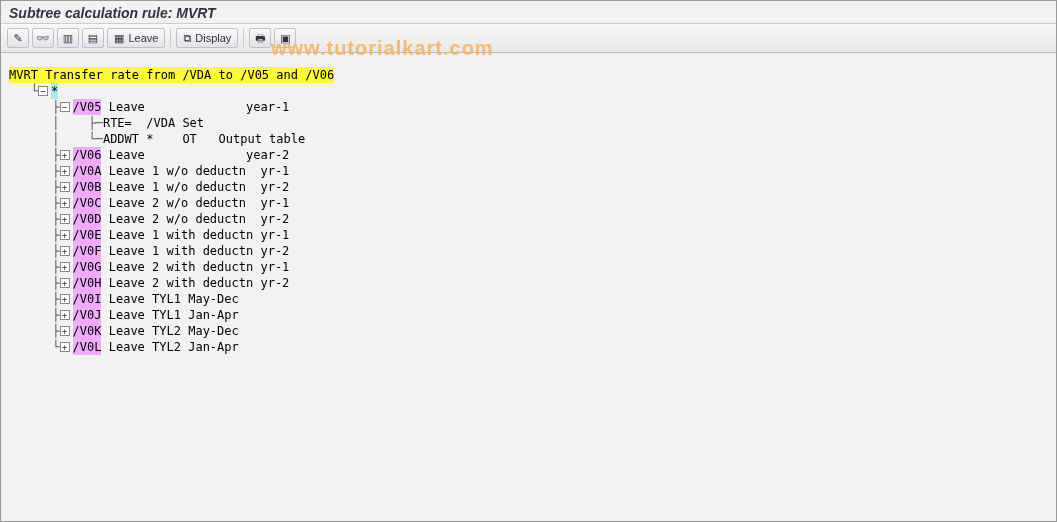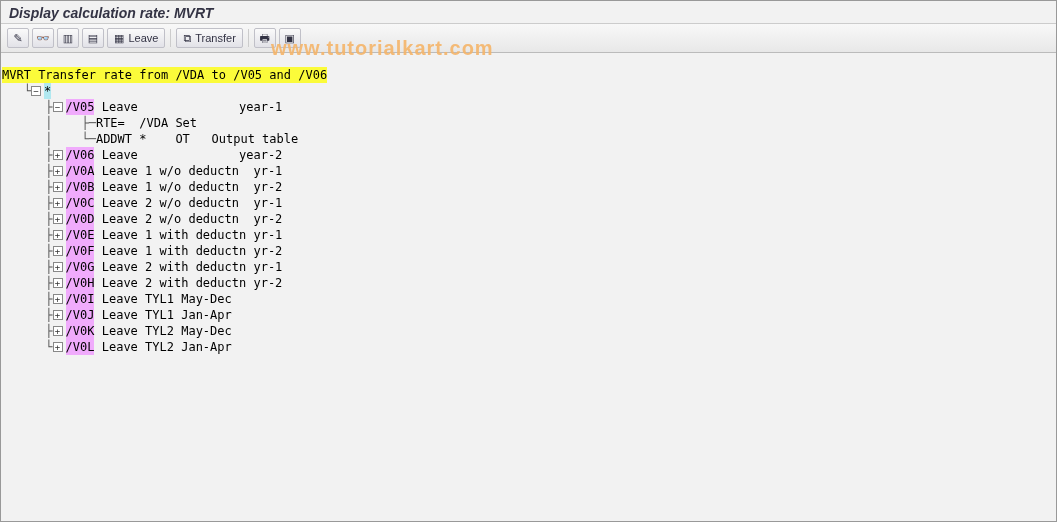--- a/index.html
+++ b/index.html
@@ -63,21 +63,21 @@
       left: 270px;
       font-size: 20px;
       font-weight: bold;
       color: #f5b56a;
       letter-spacing: 1px;
       opacity: 0.9;
       pointer-events: none;
     }
     .content {
       background: #f2f2f2;
-      padding: 14px 4px 4px 1px;
+      padding: 14px 4px 4px 8px;
       font-family: "Lucida Console", Consolas, monospace;
       font-size: 12px;
       line-height: 16px;
       color: #000;
     }
     .tree-root { white-space: pre; }
     .hl-yellow { background: #fbfb3a; }
     .hl-blue { background: #b0e8f0; }
     .treeline { display: flex; align-items: center; height: 16px; }
     .treeconn {
@@ -99,21 +99,21 @@
       margin-right: 3px;
       cursor: pointer;
     }
     .treecell { white-space: pre; }
     .code { background: #f0abfc; }
   </style>
 </head>
 <body>
 
 <div class="title-bar">
-  <span class="title-text">Display calculation rate: MVRT</span>
+  <span class="title-text">Subtree calculation rule: MVRT</span>
 </div>
 
 <div class="toolbar">
   <span class="tb-btn">
       <span class="ic">✎</span>
     </span>
   <span class="tb-btn">
       <span class="ic">👓</span>
     </span>
   <span class="tb-btn">
@@ -122,21 +122,21 @@
   <span class="tb-btn">
       <span class="ic">▤</span>
     </span>
   <span class="tb-btn wide">
     <span class="ic">▦</span>
     <span>Leave</span>
   </span>
   <span class="tb-sep"></span>
   <span class="tb-btn wide">
     <span class="ic">⧉</span>
-    <span>Transfer</span>
+    <span>Display</span>
   </span>
   <span class="tb-sep"></span>
   <span class="tb-btn">
       <span class="ic">🖶</span>
     </span>
   <span class="tb-btn">
       <span class="ic">▣</span>
     </span>
 </div>
 

